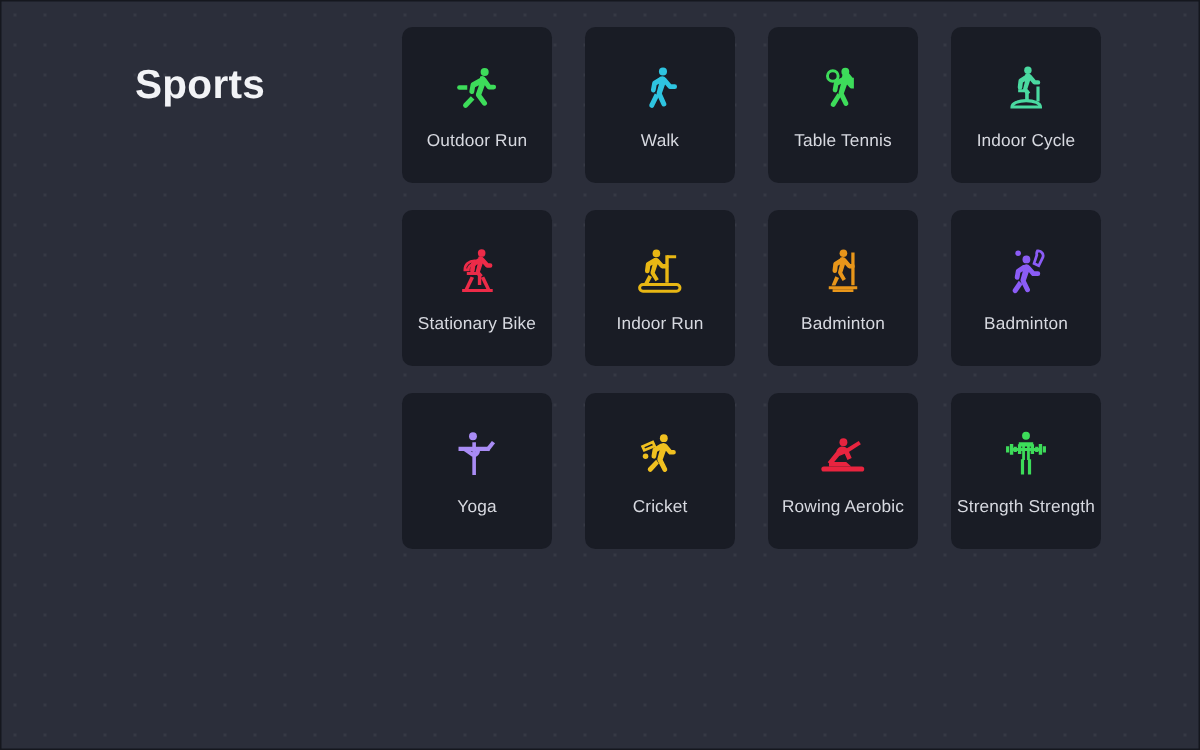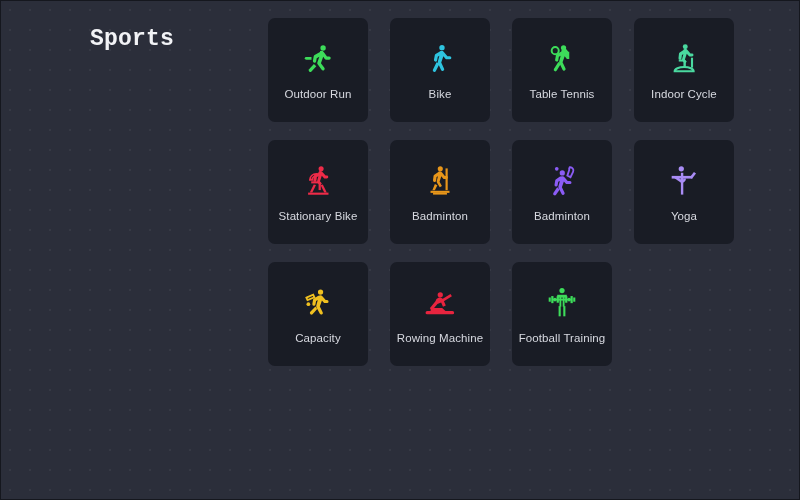--- a/index.html
+++ b/index.html
@@ -29,27 +29,26 @@
   #title-area {
     position: absolute;
     left: 0px;
     top: 0px;
     width: 265px;
     height: 500px;
   }
   #page-title {
     position: absolute;
     left: 89px;
-    top: 25px;
-    font-size: 23px;
+    top: 40px;
+    font-size: 27px;
     font-weight: 600;
     letter-spacing: 0.2px;
     color: #f2f3f6;
     white-space: nowrap;
-    font-family: Liberation Mono, monospace;
   }
   #grid {
     position: absolute;
     left: 267px;
     top: 17px;
     display: grid;
     grid-template-columns: repeat(4, 100px);
     grid-template-rows: repeat(4, 104px);
     column-gap: 22px;
     row-gap: 18px;
@@ -108,21 +107,21 @@
         <div class="card-label">Outdoor Run</div>
       </div>
       <div class="card">
         <div class="card-icon">
           <svg width="34" height="34" viewBox="0 0 24 24" fill="#2ec4e0">
             <circle cx="13.4" cy="4" r="1.9"></circle>
             <path d="M11.6 6.8 8.9 8.5a1.3 1.3 0 0 0-.58.88l-.58 3.2a1.13 1.13 0 0 0 2.22.4l.48-2.6 1.1-.66-1.1 4.2a1.5 1.5 0 0 0 .1 1l2.2 4.85a1.17 1.17 0 0 0 2.13-.97l-2-4.4 1.5-4.3 1.45 1.7a1.2 1.2 0 0 0 .9.42h2.2a1.1 1.1 0 0 0 0-2.2h-1.65l-2.4-2.8a2.4 2.4 0 0 0-2.87-.72z"></path>
             <path d="M9.55 14.3 7 19.5a1.18 1.18 0 0 0 2.1 1.05l2.6-5.2z"></path>
           </svg>
         </div>
-        <div class="card-label">Bike</div>
+        <div class="card-label">Walk</div>
       </div>
       <div class="card">
         <div class="card-icon">
           <svg width="34" height="34" viewBox="0 0 24 24" fill="#3ddc5a">
             <circle cx="13.1" cy="4.1" r="1.85"></circle>
             <path d="M11.5 6.7 8.3 8.6a1.25 1.25 0 0 0-.6.88l-.55 3.1a1.12 1.12 0 0 0 2.2.4l.44-2.5 1.25-.72-1.1 4.1a1.45 1.45 0 0 0 .15 1.05l2.3 4.7a1.16 1.16 0 0 0 2.1-.95l-2.1-4.3 1.5-4.3 1.25 1.5a1.15 1.15 0 0 0 .88.42h1.1V6.9h-.6l-2.1-2.5a2.3 2.3 0 0 0-2.9 2.3z"></path>
             <path d="M9.4 14.2 6.3 19a1.17 1.17 0 0 0 2 1.2l2.8-4.7z"></path>
             <circle cx="7.2" cy="6.1" r="2.5" fill="none" stroke="#3ddc5a" stroke-width="1.4"></circle>
             <path d="M8.6 8.1l1.6 1.6" stroke="#3ddc5a" stroke-width="1.3"></path>
           </svg>
@@ -152,20 +151,33 @@
             <path d="M6.3 11.2c0-2.5 2-4.2 4.5-4.2v1.6c-1.6 0-2.9 1.1-2.9 2.6z" fill="none" stroke="#ed2b48" stroke-width="1.3"></path>
             <path d="M5 20.2h14.4v1.5H5z"></path>
             <path d="M9 14.4l-2.8 5.8h1.8l2.6-5.3z"></path>
             <path d="M15.4 14.4l2.8 5.8h-1.8l-2.6-5.3z"></path>
           </svg>
         </div>
         <div class="card-label">Stationary Bike</div>
       </div>
       <div class="card">
         <div class="card-icon">
+          <svg width="34" height="34" viewBox="0 0 24 24" fill="#e8b714">
+            <circle cx="10.3" cy="3.5" r="1.8"></circle>
+            <path d="M8.7 6 5.9 7.7a1.2 1.2 0 0 0-.58.9l-.4 3a1.1 1.1 0 0 0 2.18.28L7.43 9.4l1.05-.6-.9 3.4a1.35 1.35 0 0 0 .2 1.12l2.1 3.3 1.55-1-1.9-3 1.35-4 1.3 1.55a1.1 1.1 0 0 0 .84.38h1.9a1.03 1.03 0 0 0 0-2.06h-1.45l-2.1-2.4A2.2 2.2 0 0 0 8.7 6z"></path>
+            <path d="M6.6 13.6 4.4 17.9l1.65.85 2.15-4.2z"></path>
+            <path d="M14.5 4.3h1.6v13h-1.6z"></path>
+            <path d="M15.3 4.3h4.3v1.5h-4.3z"></path>
+            <path d="M4 18.1h15.8a1.6 1.6 0 0 1 0 3.2H4a1.6 1.6 0 0 1 0-3.2z" fill="none" stroke="#e8b714" stroke-width="1.4"></path>
+          </svg>
+        </div>
+        <div class="card-label">Indoor Run</div>
+      </div>
+      <div class="card">
+        <div class="card-icon">
           <svg width="34" height="34" viewBox="0 0 24 24" fill="#e8961a">
             <circle cx="12.2" cy="3.4" r="1.8"></circle>
             <path d="M10.6 5.9 8 7.5a1.2 1.2 0 0 0-.56.9l-.38 3.1a1.1 1.1 0 0 0 2.18.26l.32-2.5 1-.6-.85 3.4a1.3 1.3 0 0 0 .2 1.1l1.9 3.3 1.56-.95-1.7-2.95 1.25-3.9 1.25 1.5a1.1 1.1 0 0 0 .84.38h1.5a1.03 1.03 0 0 0 0-2.06h-1.05l-2-2.4a2.2 2.2 0 0 0-2.66-.68z"></path>
             <path d="M15.9 3.1h1.55v15.4H15.9z"></path>
             <path d="M8.4 14.2 6.6 18.6h1.8l1.75-3.6z"></path>
             <path d="M5.3 18.9h13.4v1.5H5.3z"></path>
             <path d="M7.1 20.3h9.8v1.3H7.1z"></path>
           </svg>
         </div>
         <div class="card-label">Badminton</div>
@@ -198,33 +210,33 @@
       <div class="card">
         <div class="card-icon">
           <svg width="34" height="34" viewBox="0 0 24 24" fill="#f0c020">
             <circle cx="13.8" cy="4.3" r="1.85"></circle>
             <path d="M12.2 6.9 9.1 8.8a1.25 1.25 0 0 0-.6.9l-.5 3a1.12 1.12 0 0 0 2.2.4l.45-2.45 1.2-.7-1.1 4.05a1.45 1.45 0 0 0 .2 1.1l2.35 4.55a1.16 1.16 0 0 0 2.08-.97l-2.1-4.2 1.5-4.3 1.2 1.45a1.15 1.15 0 0 0 .88.42h1.5a1.1 1.1 0 0 0 0-2.2h-.95l-2.15-2.5a2.3 2.3 0 0 0-2.78-.45z"></path>
             <path d="M10.2 14.5 6.4 18.4a1.17 1.17 0 0 0 1.75 1.5l3.3-3.7z"></path>
             <path d="M3.8 8.2 8.6 6.1l.85 1.9L4.6 10z" fill="none" stroke="#f0c020" stroke-width="1.3"></path>
             <circle cx="5.2" cy="12.8" r="1.3"></circle>
           </svg>
         </div>
-        <div class="card-label">Capacity</div>
+        <div class="card-label">Cricket</div>
       </div>
       <div class="card">
         <div class="card-icon">
           <svg width="34" height="34" viewBox="0 0 24 24" fill="#e8243f">
             <circle cx="12.2" cy="6.2" r="1.85"></circle>
             <path d="M10.9 8.3c1.6-.4 3 .3 3.6 1.7l1.6 3.7-2 .9-1.3-3-2.6 1.1-3.6 4.3-1.8-1.3 4-5a3.3 3.3 0 0 1 2.1-2.4z"></path>
             <path d="M13.1 9.5 19.4 5.6l1 1.6-6.2 4z"></path>
             <path d="M3 17.6h17.8a1.2 1.2 0 0 1 0 2.4H3a1.2 1.2 0 0 1 0-2.4z"></path>
             <path d="M5.4 15.5h8.1l2.4 2.1H5.4z"></path>
           </svg>
         </div>
-        <div class="card-label">Rowing Machine</div>
+        <div class="card-label">Rowing Aerobic</div>
       </div>
       <div class="card">
         <div class="card-icon">
           <svg width="34" height="34" viewBox="0 0 24 24" fill="#3ddc5a">
             <circle cx="12" cy="3.2" r="1.85"></circle>
             <path d="M8.6 6.2h6.8v2H8.6z"></path>
             <path d="M10.2 7.4h1.3v7.2h-1.3z"></path>
             <path d="M12.5 7.4h1.3v7.2h-1.3z"></path>
             <path d="M9.6 14.2h1.5v7.2H9.6z"></path>
             <path d="M12.9 14.2h1.5v7.2h-1.5z"></path>
@@ -232,17 +244,17 @@
             <path d="M14.2 7.2h1.6v4.6h-1.6z"></path>
             <path d="M2.6 8.1h1.5v3h-1.5z"></path>
             <path d="M4.4 7.1h1.6v5H4.4z"></path>
             <path d="M6.2 8.4h1.5v2.4H6.2z"></path>
             <path d="M19.9 8.1h1.5v3h-1.5z"></path>
             <path d="M18 7.1h1.6v5H18z"></path>
             <path d="M16.3 8.4h1.5v2.4h-1.5z"></path>
             <path d="M5.6 8.9h13v1.4h-13z"></path>
           </svg>
         </div>
-        <div class="card-label">Football Training</div>
+        <div class="card-label">Strength Strength</div>
       </div>
     </div>
 
 </div>
 
 </body></html>

